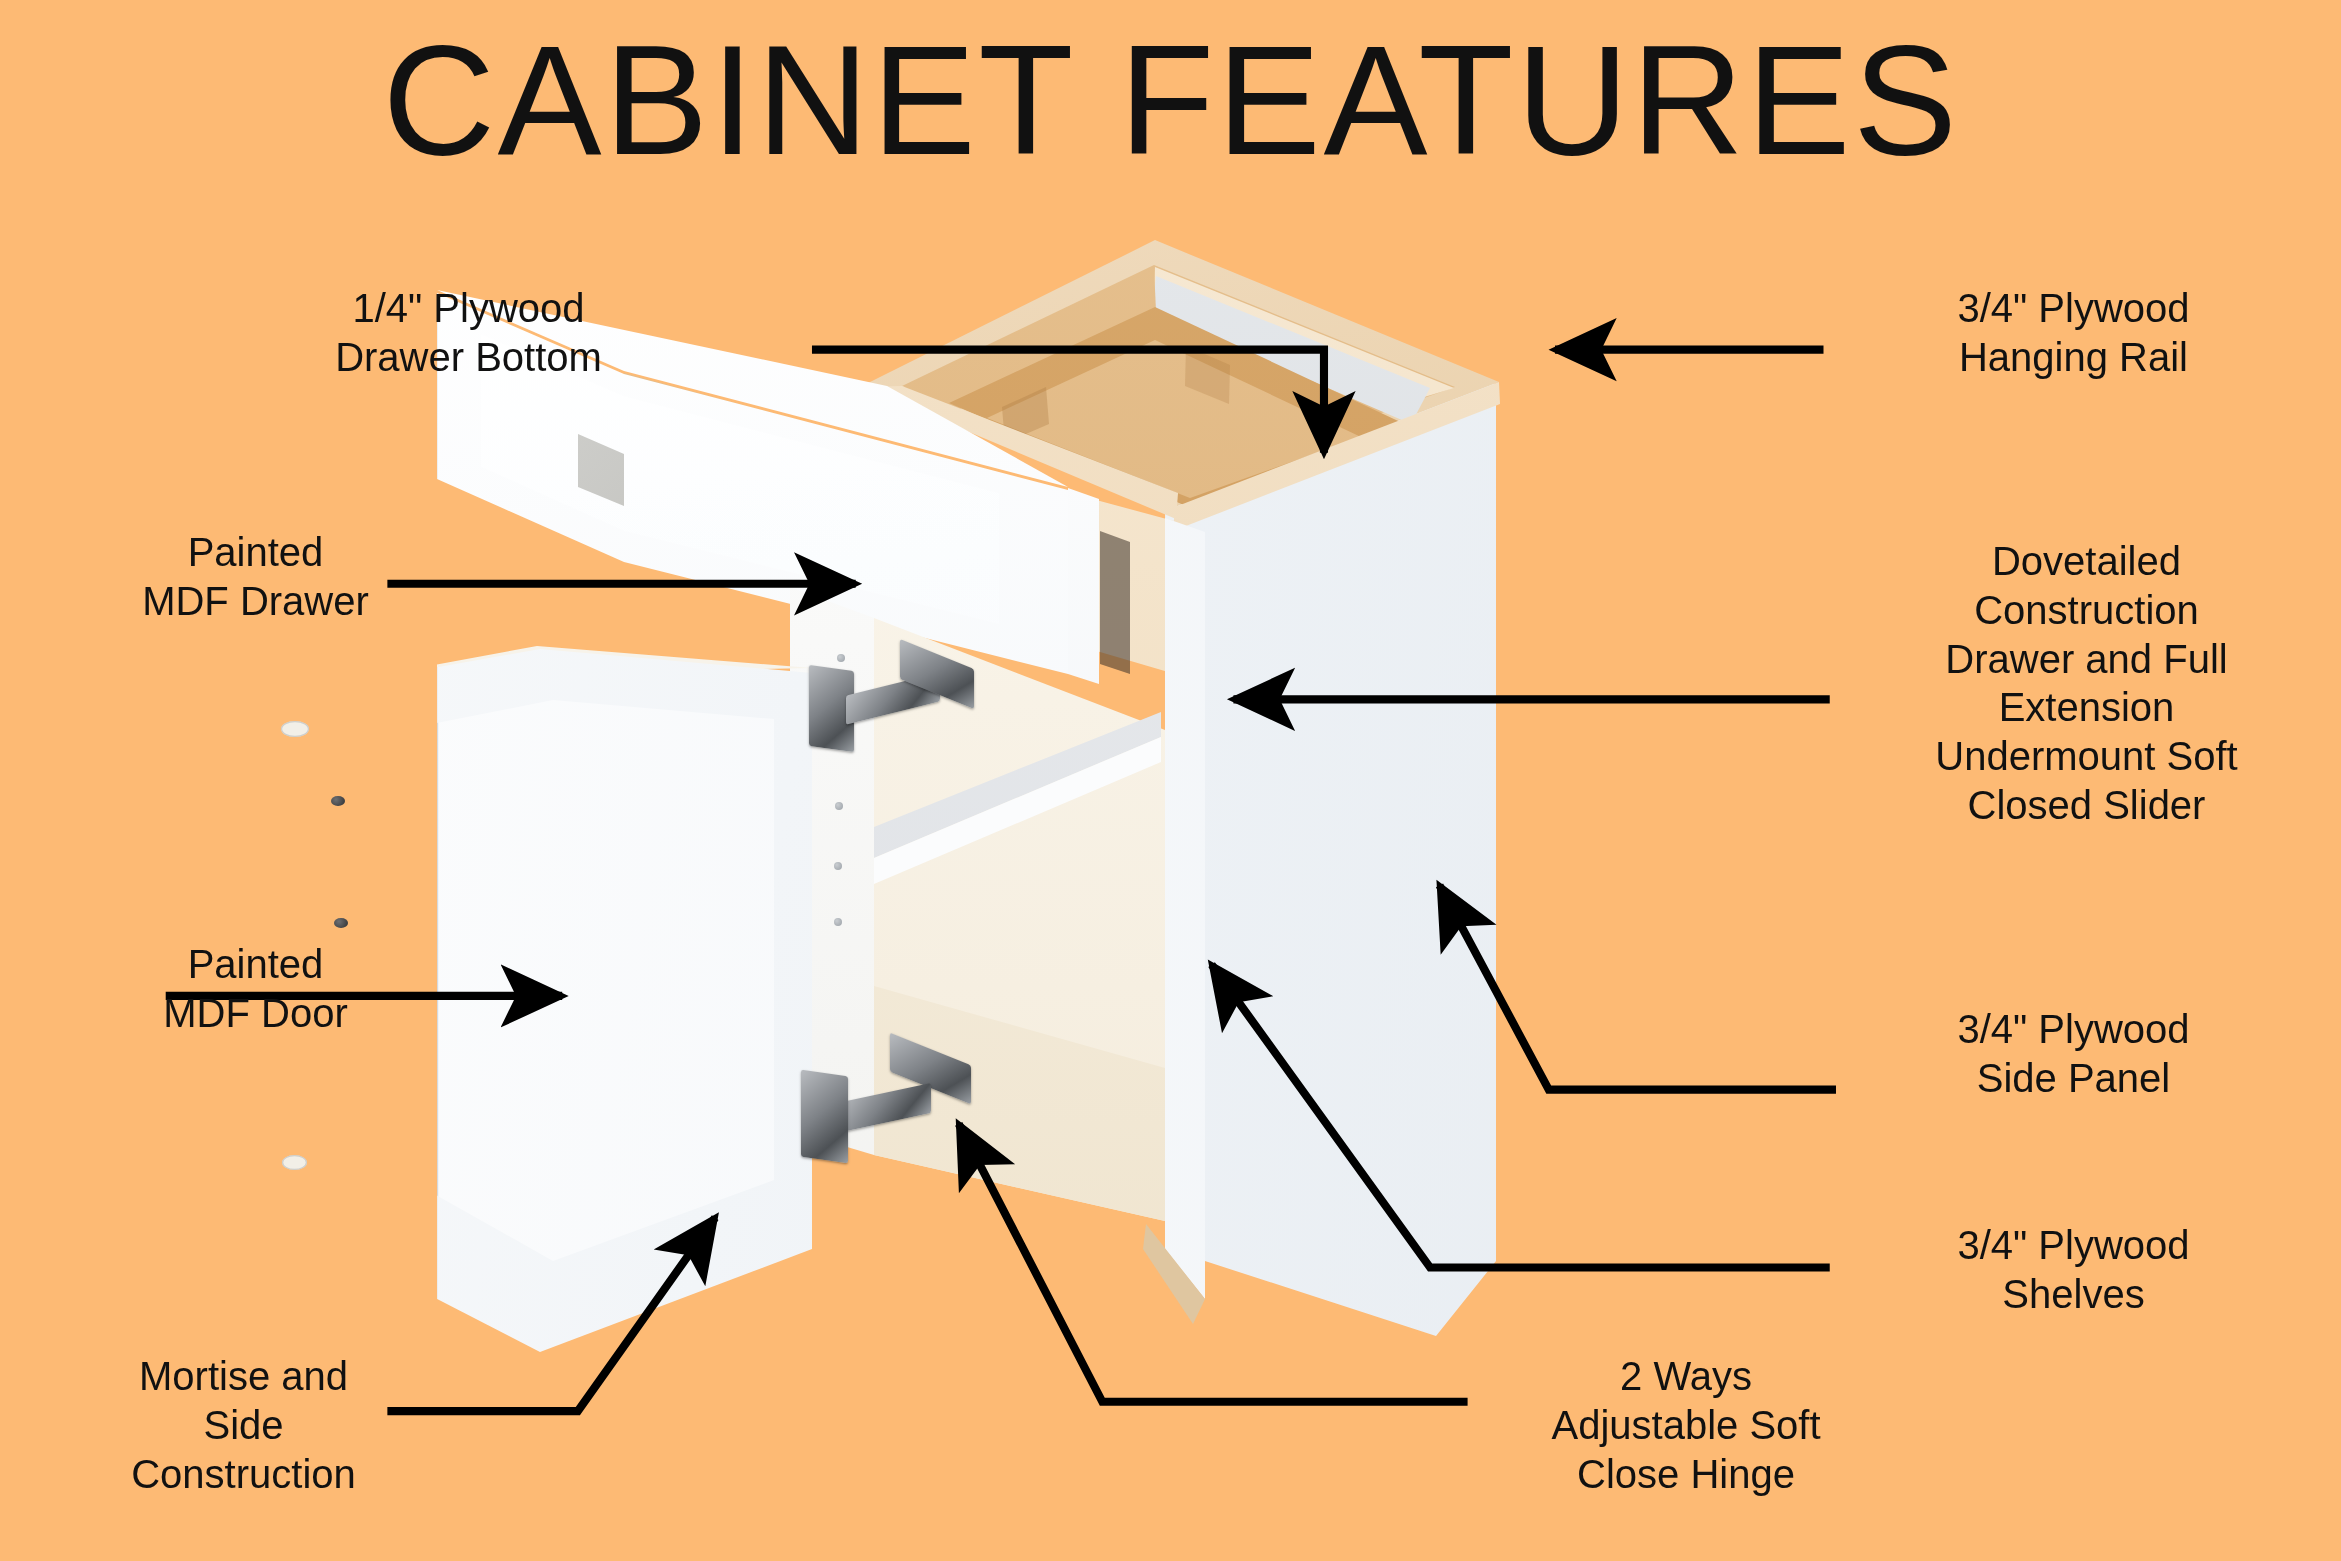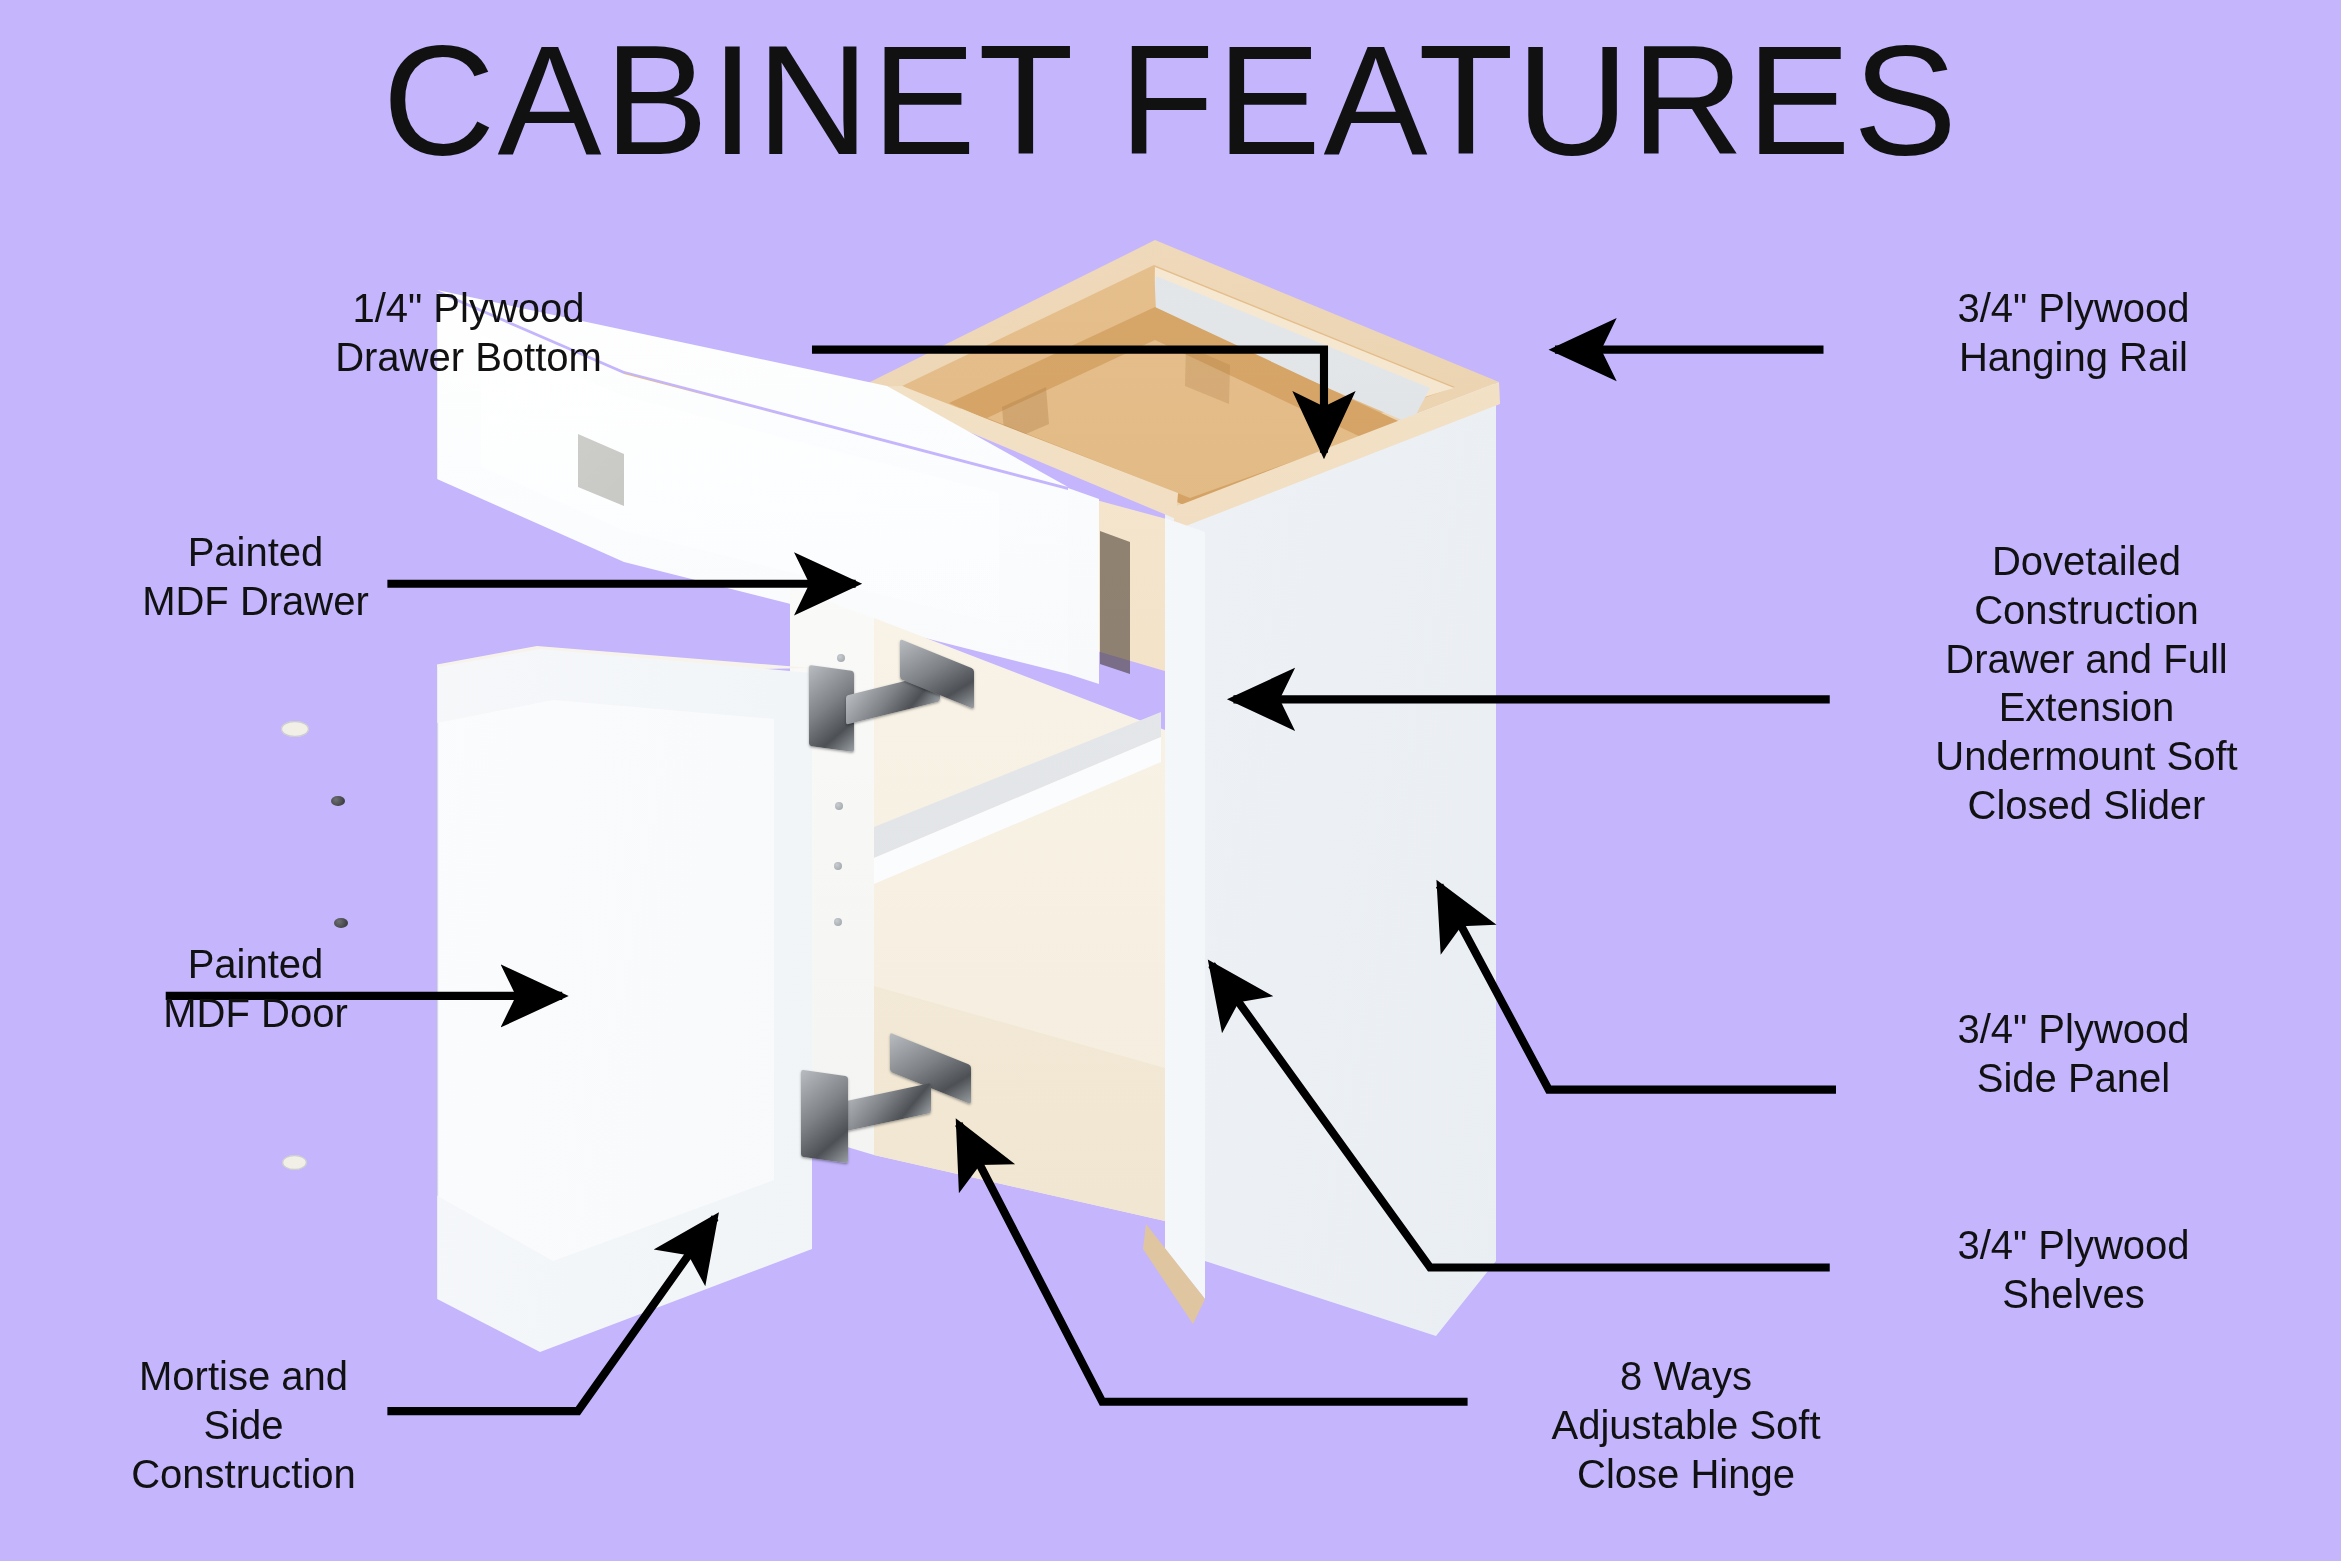--- a/index.html
+++ b/index.html
@@ -1,19 +1,19 @@
 <!DOCTYPE html>
 <html style="font-size:10px"><head>
 <meta charset="utf-8">
 <style>
   html,body{margin:0;padding:0;background:#ffffff;}
   body{width:2342px;height:1561px;position:relative;overflow:hidden;
        font-family:"Liberation Sans","DejaVu Sans",sans-serif;color:#000;}
 
-  #stage{position:absolute;left:0;top:0;width:2342px;height:1561px;background:#c4b5fd;}
+  #stage{position:absolute;left:0;top:0;width:2342px;height:1561px;background:#fdba74;}
 
   
   #title{position:absolute;left:0;top:19px;width:2342px;text-align:center;
          font-size:156px;line-height:1.05;font-weight:300;letter-spacing:2.5px;
          color:#111;font-family:"Liberation Sans","DejaVu Sans",sans-serif;}
 
   
   .label{position:absolute;font-size:40px;line-height:1.22;color:#111;
          font-weight:400;white-space:pre-line;}
   .label.r{text-align:center;}
@@ -259,18 +259,18 @@
   <div class="label r" id="lbl-side-panel">3/4" Plywood
 Side Panel</div>
 
   <div class="label r" id="lbl-shelves">3/4" Plywood
 Shelves</div>
 
   <div class="label l" id="lbl-mortise">Mortise and
 Side
 Construction</div>
 
-  <div class="label r" id="lbl-hinge">8 Ways
+  <div class="label r" id="lbl-hinge">2 Ways
 Adjustable Soft
 Close Hinge</div>
 
 </div>
 
 
 </body></html>

